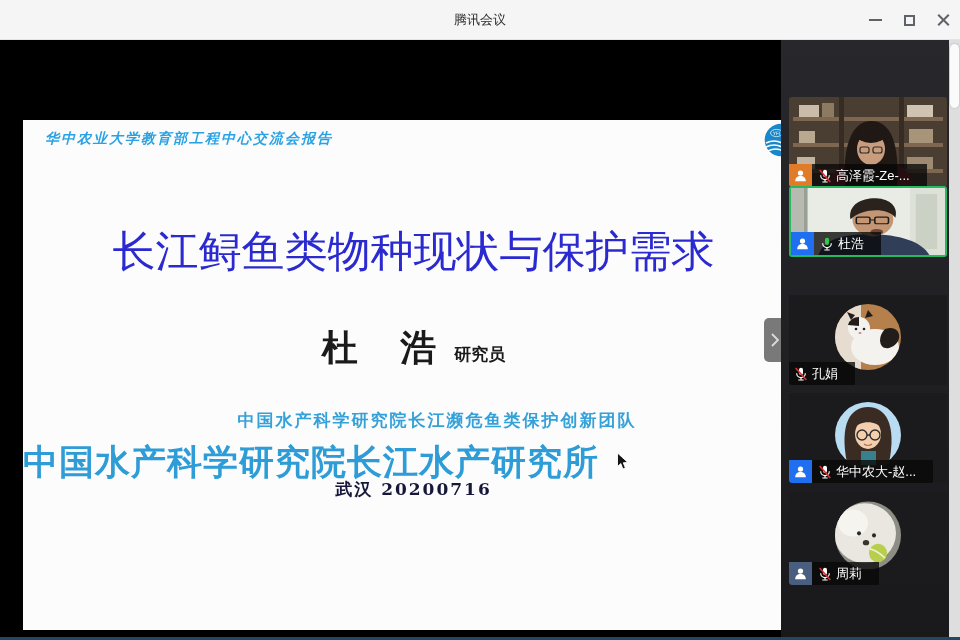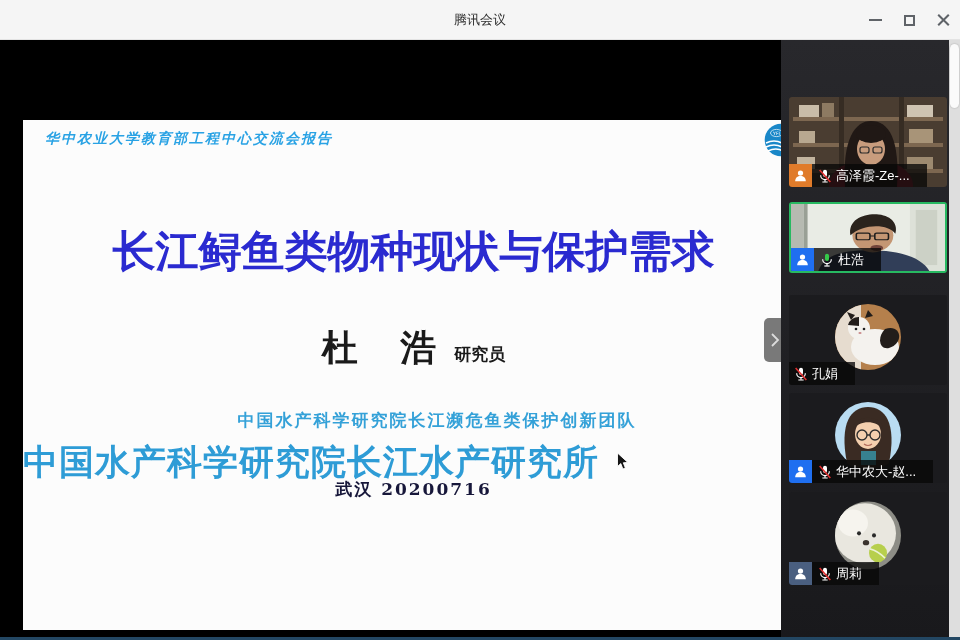--- a/index.html
+++ b/index.html
@@ -19,21 +19,21 @@
   .g-x{position:relative;width:13px;height:13px;}
   .g-x::before,.g-x::after{content:"";position:absolute;left:-1px;top:5px;width:15px;height:2px;background:#5f6368;}
   .g-x::before{transform:rotate(45deg);}  .g-x::after{transform:rotate(-45deg);}
   
   .main{position:absolute;left:0;top:40px;width:781px;height:600px;background:#000;}
   .slide{position:absolute;left:0;top:80px;width:781px;height:510px;background:#fcfcfc;margin-left:23px;}
   .s-header{position:absolute;left:22px;top:10px;font-family:"DejaVu Serif",serif;font-style:italic;font-weight:bold;
     font-size:14px;letter-spacing:2px;color:#29a2e4;}
   .s-logo{position:absolute;right:6px;top:3px;width:34px;height:34px;}
   .s-title{position:absolute;left:0;right:0;top:103px;text-align:center;font-family:"DejaVu Sans",sans-serif;
-    font-weight:700;font-size:43px;color:#2a2ad0;letter-spacing:0px;}
+    font-weight:400;font-size:43px;color:#2a2ad0;letter-spacing:0px;}
   .s-speaker{position:absolute;left:0;right:0;top:204px;text-align:center;}
   .s-name{font-family:"DejaVu Serif",serif;font-weight:bold;font-size:36px;color:#1a1a1a;letter-spacing:6px;word-spacing:18px;}
   .s-degree{font-family:"DejaVu Serif",serif;font-weight:bold;font-size:17px;color:#1a1a1a;margin-left:12px;}
   .s-team{position:absolute;left:0;right:0;top:289px;text-align:center;font-family:"DejaVu Serif",serif;font-weight:bold;
     font-size:17px;letter-spacing:2px;color:#34a1d8;padding-left:47px;}
   .s-inst{position:absolute;left:0;right:0;top:319px;text-align:left;font-family:"DejaVu Serif",serif;font-weight:bold;
     font-size:35px;letter-spacing:1px;color:#2e9cd6;}
   .s-date{position:absolute;left:0;right:0;top:358px;text-align:center;font-family:"DejaVu Serif",serif;font-weight:bold;
     font-size:17px;letter-spacing:2px;color:#17173a;}
   .cursor{position:absolute;left:593px;top:332px;width:13px;height:19px;}
@@ -177,21 +177,21 @@
         <span class="micwrap">
           <svg viewBox="0 0 24 24" style="color:#fff">
               <use href="#i-mic"></use>
               <line x1="4" y1="3" x2="20" y2="21" stroke="#e03030" stroke-width="2.4"></line>
             </svg>
         </span>
         <span class="pname">高泽霞-Ze-...</span>
       </div>
     </div>
 
-    <div class="tile speaking" style="top:162px;height:71px">
+    <div class="tile speaking" style="top:146px;height:71px">
       <svg class="art" viewBox="0 0 158 90" preserveAspectRatio="none">
         <rect width="158" height="90" fill="#e9ece5"></rect>
         <rect x="0" y="0" width="13" height="90" fill="#b6bab1"></rect>
         <rect x="13" y="0" width="4" height="90" fill="#99a095"></rect>
         <rect x="122" y="0" width="36" height="90" fill="#dde1d8"></rect>
         <rect x="128" y="8" width="22" height="74" fill="#ccd1c6"></rect>
         <path d="M28 90 C34 68 54 62 80 62 C112 62 134 72 142 90 Z" fill="#313e58"></path>
         <ellipse cx="84" cy="42" rx="21" ry="23" fill="#c49673"></ellipse>
         <path d="M61 42 C58 20 76 12 90 14 C104 16 110 28 107 40 C100 26 74 26 61 42 Z" fill="#2a231d"></path>
         <rect x="67" y="39" width="14" height="9" rx="2" fill="none" stroke="#1c1c1c" stroke-width="1.6"></rect>

